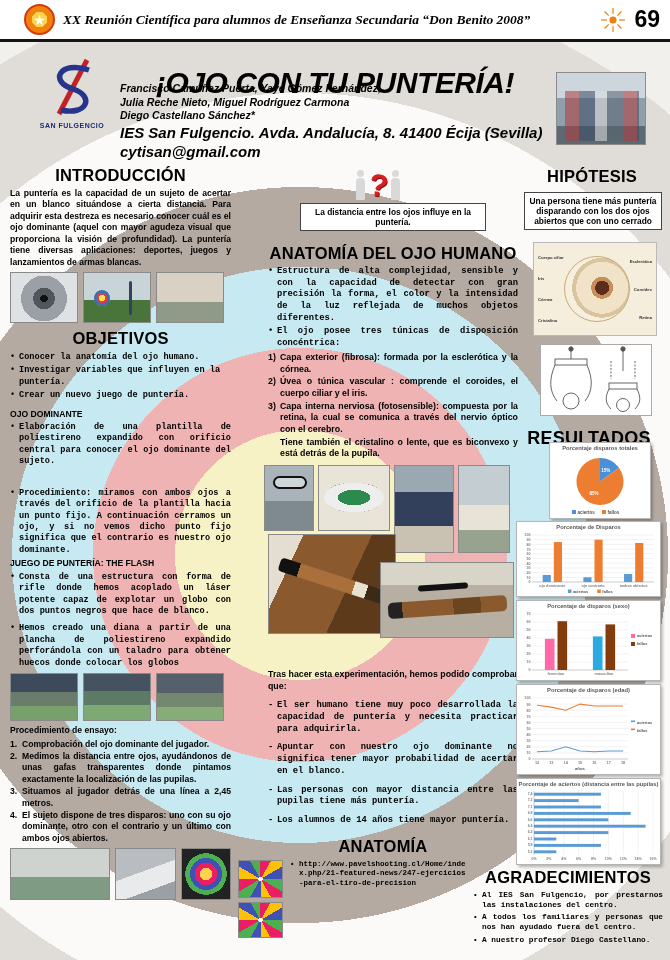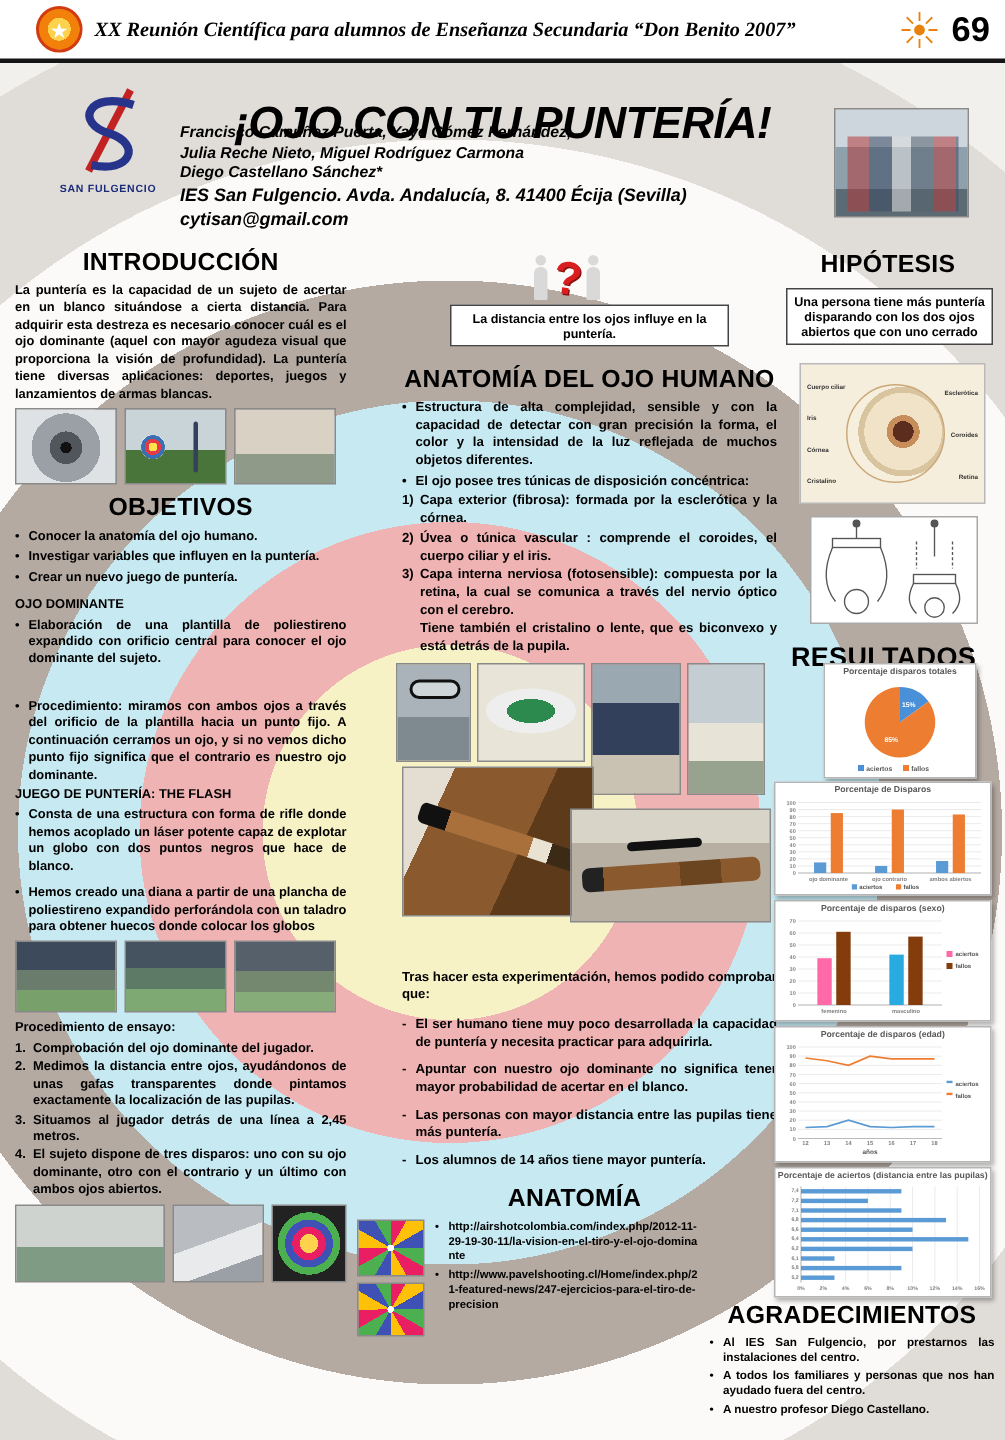--- a/index.html
+++ b/index.html
@@ -22,29 +22,29 @@
   .event-title{flex:1;font-family:"Liberation Serif",serif;font-style:italic;font-weight:bold;font-size:13.5px;padding-left:8px;}
   .badge{width:27px;height:27px;border-radius:50%;flex:none;display:flex;align-items:center;justify-content:center;}
   .star-badge{margin-left:24px;background:radial-gradient(circle,#ffd24d 0 40%,#f2810c 40% 78%,#d23b0f 78%);border:2px solid #d23b0f;color:#fff;font-size:14px;}
   .sun-badge{margin-right:6px;color:#e8820c;}
   .poster-number{font-size:23px;font-weight:bold;margin:0 10px 0 2px;}
   
   .sf-logo{position:absolute;left:30px;top:56px;width:84px;height:86px;text-align:center;}
   .sf-logo-text{font-size:7px;font-weight:bold;color:#1a2a7a;letter-spacing:.5px;}
   .main-title{position:absolute;left:120px;top:46px;width:430px;text-align:center;font-size:30px;font-weight:bold;font-style:italic;letter-spacing:-.5px;}
   .authors{position:absolute;left:120px;top:82px;width:430px;text-align:left;font-weight:bold;font-style:italic;font-size:10.5px;line-height:1.3;}
-  .affil{font-size:12px;}
+  .affil{font-size:15px;}
   .photo{border:1px solid #8a8a8a;box-sizing:border-box;position:relative;overflow:hidden;}
   .ph-students{position:absolute;left:556px;top:72px;width:90px;height:73px;background:linear-gradient(180deg,#cdd6dd 0 35%,#8fa0ad 35% 75%,#5c6a74 75%);}
   .ph-students:before{content:"";position:absolute;left:8px;top:18px;width:74px;height:50px;background:repeating-linear-gradient(90deg,#b23a3a 0 14px,#3a4a64 14px 30px,#ddd 30px 42px,#55636e 42px 58px);opacity:.55;}
   
   .sec-h{font-size:16.5px;font-weight:bold;text-align:center;letter-spacing:.2px;margin:0;}
   .body{font-size:8.6px;font-weight:bold;text-align:justify;line-height:1.33;}
   ul.blist,ol.nlist{margin:0;padding:0;list-style:none;}
-  ul.blist li{position:relative;padding-left:9px;margin-bottom:2px;}
+  ul.blist li{position:relative;padding-left:9px;margin-bottom:2px;font-family:Liberation Mono, monospace;}
   ul.blist li:before{content:"•";position:absolute;left:0;}
   ul.dashlist li:before{content:"-";}
   ol.nlist{counter-reset:n;}
   ol.nlist li{counter-increment:n;position:relative;padding-left:12px;margin-bottom:1px;}
   ol.dot li:before{content:counter(n) ".";position:absolute;left:0;}
   ol.paren li:before{content:counter(n) ")";position:absolute;left:0;}
   
   .col-left{position:absolute;left:10px;top:166px;width:221px;}
   .col-mid{position:absolute;left:238px;top:164px;width:280px;}
   .photo-row{display:flex;gap:5px;margin:4px 0;}
@@ -102,21 +102,21 @@
   .web-row{display:flex;gap:7px;margin-top:4px;}
   .web-imgs{display:flex;flex-direction:column;gap:4px;}
 </style>
 </head>
 <body>
 
 <div class="poster">
 
   <header class="top-bar">
     <div class="badge star-badge">★</div>
-    <div class="event-title">XX  Reunión Científica para alumnos de Enseñanza Secundaria “Don Benito 2007”</div>
+    <div class="event-title">XX  Reunión Científica para alumnos de Enseñanza Secundaria “Don Benito 2008”</div>
     <div class="badge sun-badge">
       <svg width="26" height="26" viewBox="0 0 26 26">
           <g stroke="#e8820c" stroke-width="1.2">
         <circle cx="13" cy="13" r="3" fill="#e8820c"></circle>
         <line x1="13" y1="1" x2="13" y2="7"></line>
             <line x1="13" y1="19" x2="13" y2="25"></line>
         <line x1="1" y1="13" x2="7" y2="13"></line>
             <line x1="19" y1="13" x2="25" y2="13"></line>
         <line x1="4.5" y1="4.5" x2="8.7" y2="8.7"></line>
             <line x1="17.3" y1="17.3" x2="21.5" y2="21.5"></line>
@@ -227,21 +227,20 @@
         <li>Los alumnos de 14 años tiene mayor puntería.</li>
       </ul>
     </div>
     <h2 class="sec-h" style="margin:10px 50px 0 60px">ANATOMÍA</h2>
     <div class="web-row">
       <div class="web-imgs">
         <div class="photo ph-mandala" style="width:45px;height:38px"></div>
         <div class="photo ph-mandala" style="width:45px;height:36px"></div>
       </div>
       <ul class="blist small-body" style="width:178px;font-size:7.5px">
-        <li style="word-break:break-all;margin-bottom:3px">http://airshotcolombia.com/index.php/2012-11-29-19-30-11/la-vision-en-el-tiro-y-el-ojo-dominante</li>
         <li style="word-break:break-all">http://www.pavelshooting.cl/Home/index.php/21-featured-news/247-ejercicios-para-el-tiro-de-precision</li>
       </ul>
     </div>
   </div>
 
   <h2 class="sec-h abs" style="left:522px;top:167px;width:140px">HIPÓTESIS</h2>
   <div class="hyp-box abs" style="left:524px;top:192px;width:138px">Una persona tiene más puntería disparando con los dos ojos abiertos que con uno cerrado</div>
 
   <div class="eye-panel abs" style="left:533px;top:242px;width:124px;height:94px">
     <div class="eye-labels" style="text-align:left">

